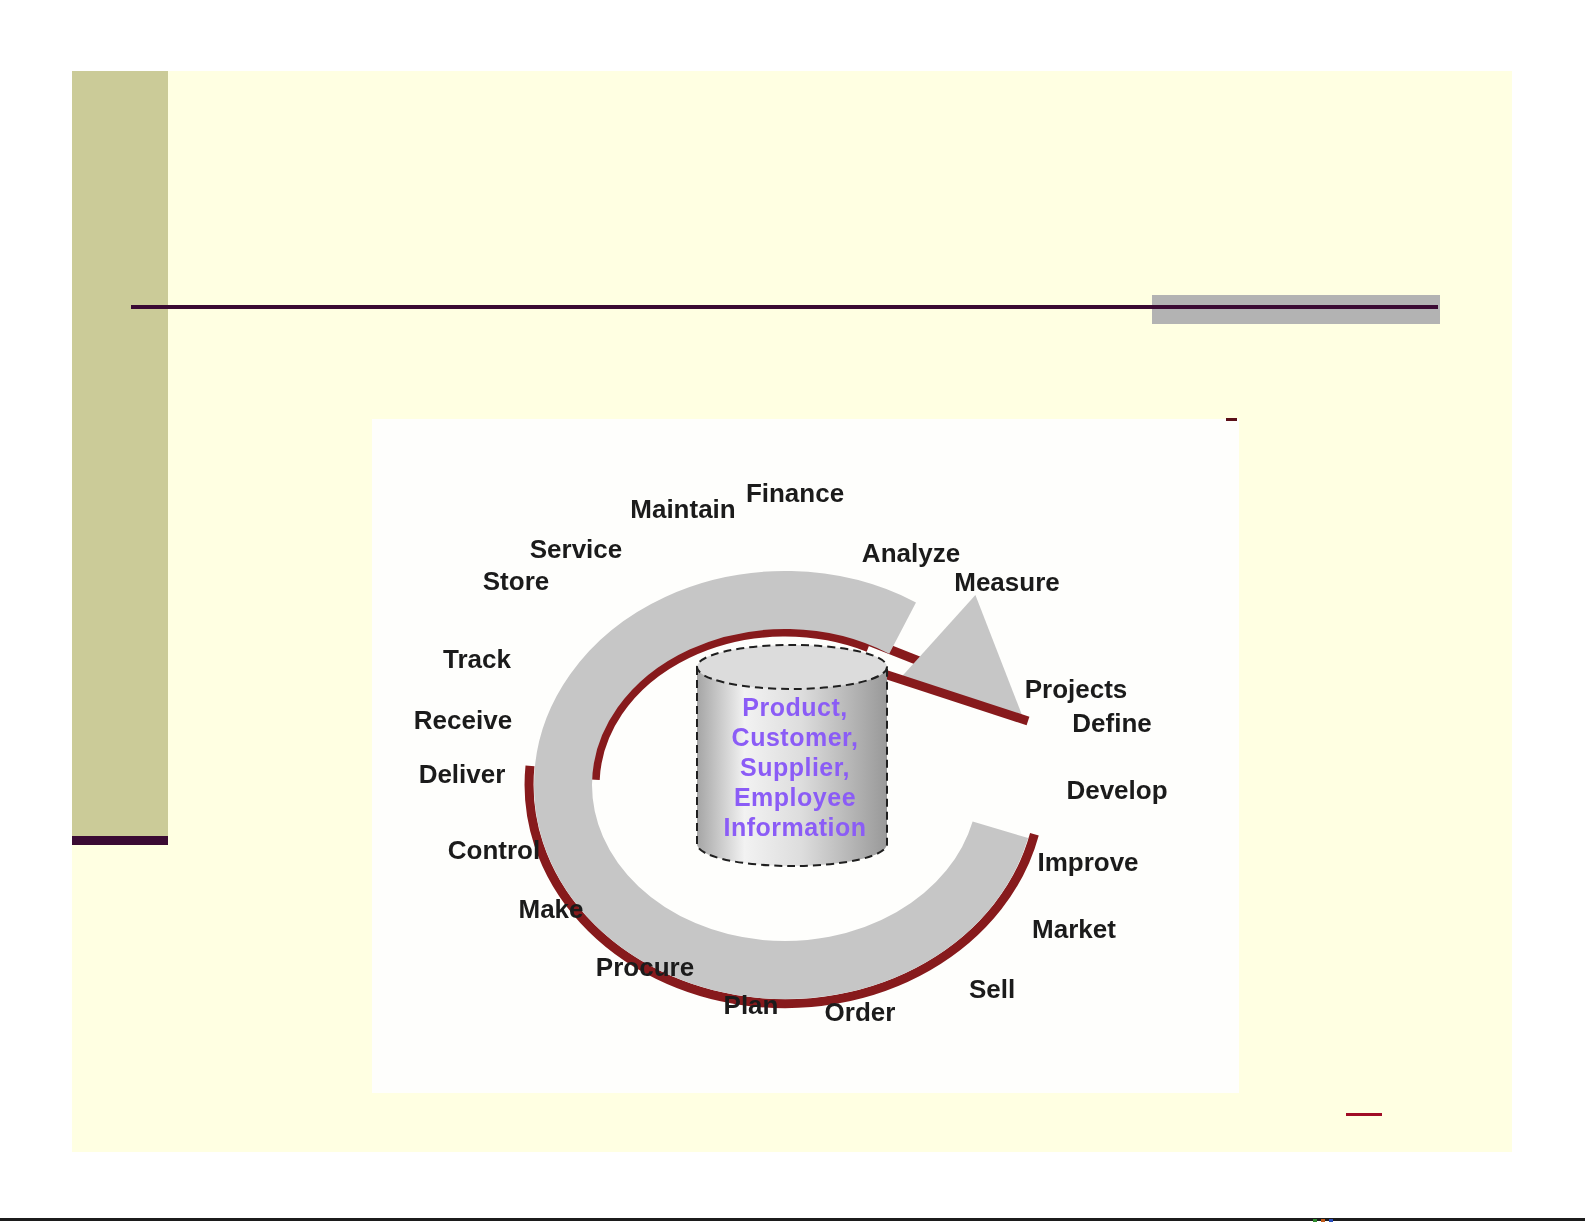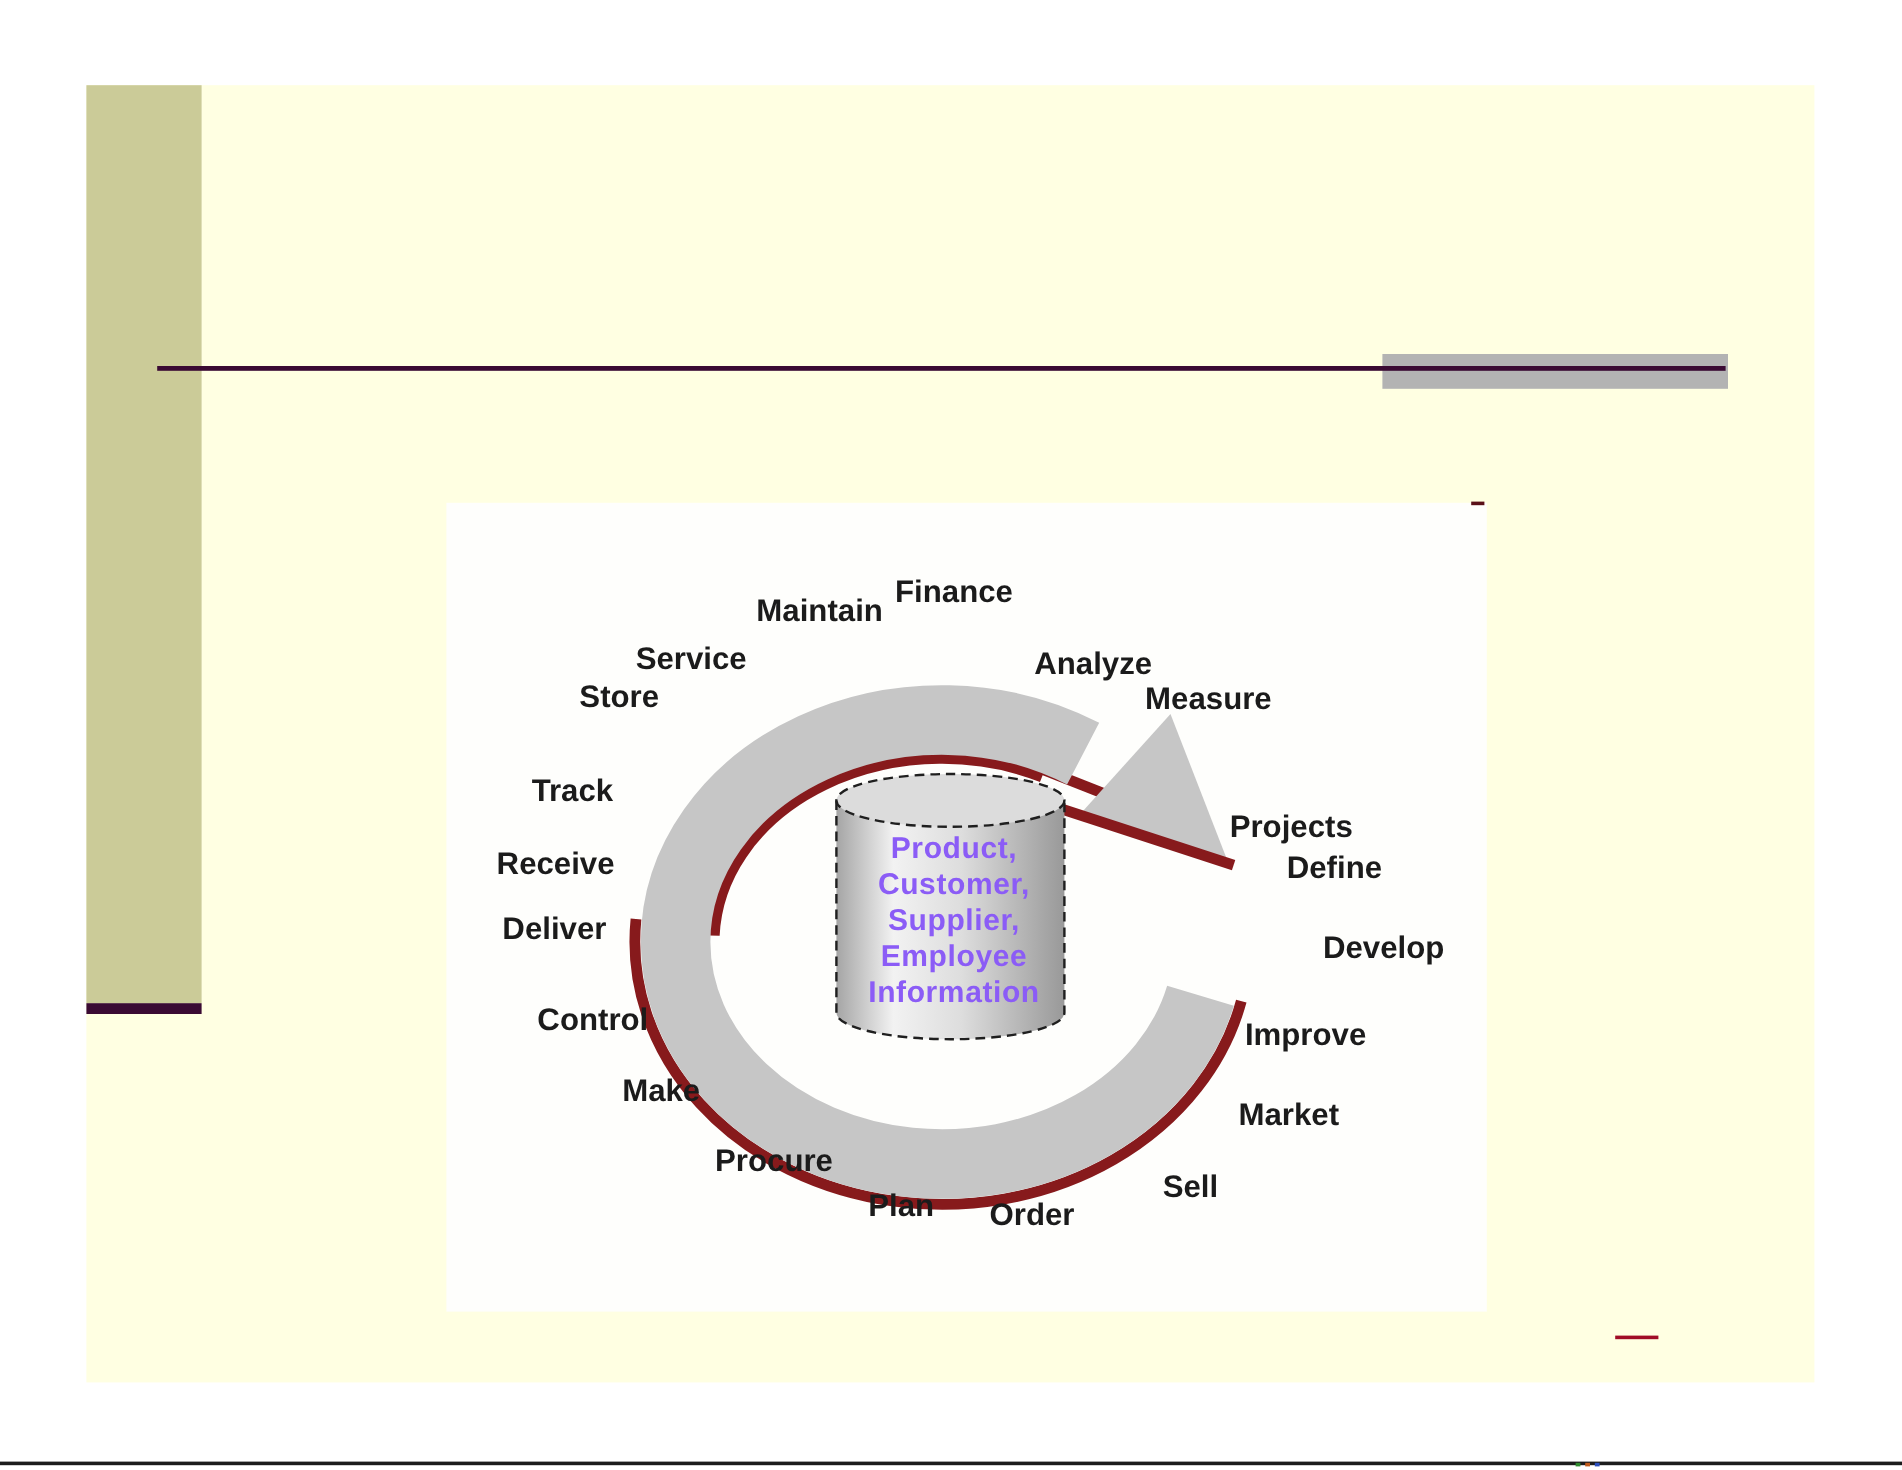--- a/index.html
+++ b/index.html
@@ -123,21 +123,21 @@
           <span class="process-label" style="left: 311px; top: 90px;">Maintain</span>
           <span class="process-label" style="left: 539px; top: 114px; margin-top: 20px;">Analyze</span>
           <span class="process-label" style="left: 204px; top: 106px; margin-top: 24px;">Service</span>
           <span class="process-label" style="left: 635px; top: 163px;">Measure</span>
           <span class="process-label" style="left: 144px; top: 162px;">Store</span>
           <span class="process-label" style="left: 704px; top: 222px; margin-top: 48px;">Projects</span>
           <span class="process-label" style="left: 105px; top: 224px; margin-top: 16px;">Track</span>
           <span class="process-label" style="left: 91px; top: 289px; margin-top: 12px;">Receive</span>
           <span class="process-label" style="left: 740px; top: 304px;">Define</span>
           <span class="process-label" style="left: 90px; top: 355px;">Deliver</span>
-          <span class="process-label" style="left: 745px; top: 371px; margin-left: 36px;">Develop</span>
+          <span class="process-label" style="left: 745px; top: 371px;">Develop</span>
           <span class="process-label" style="left: 122px; top: 431px;">Control</span>
           <span class="process-label" style="left: 716px; top: 443px;">Improve</span>
           <span class="process-label" style="left: 179px; top: 490px;">Make</span>
           <span class="process-label" style="left: 702px; top: 510px;">Market</span>
           <span class="process-label" style="left: 273px; top: 548px;">Procure</span>
           <span class="process-label" style="left: 620px; top: 570px;">Sell</span>
           <span class="process-label" style="left: 379px; top: 586px;">Plan</span>
           <span class="process-label" style="left: 488px; top: 593px;">Order</span>
         </div>
     </div>

